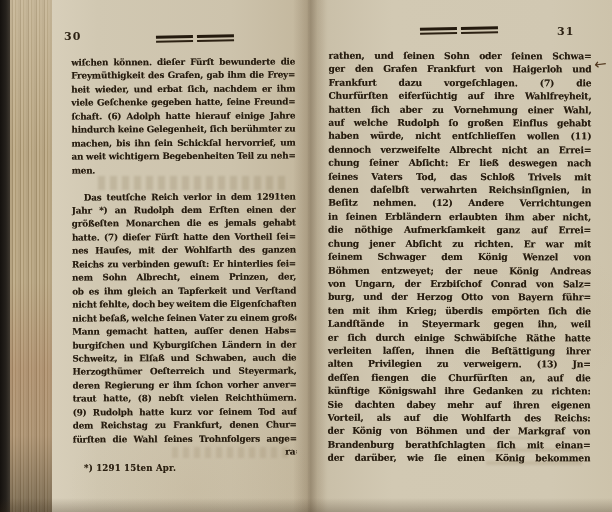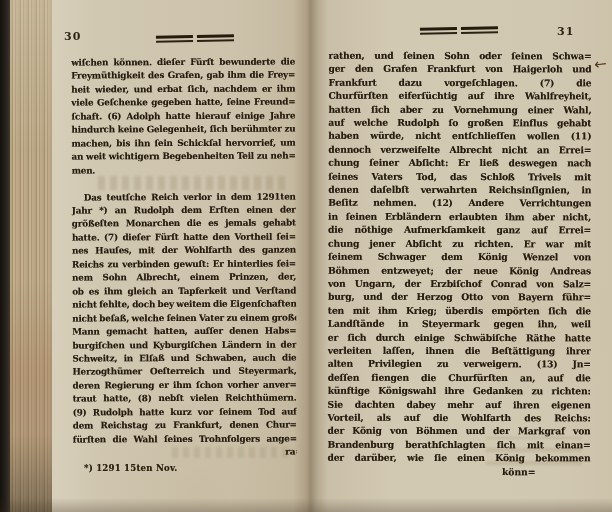--- a/index.html
+++ b/index.html
@@ -131,21 +131,21 @@
       <div class="ln">burgiſchen und Kyburgiſchen Ländern in der</div>
       <div class="ln">Schweitz, in Elſaß und Schwaben, auch die</div>
       <div class="ln">Herzogthümer Oeſterreich und Steyermark,</div>
       <div class="ln">deren Regierung er ihm ſchon vorher anver=</div>
       <div class="ln">traut hatte, (8) nebſt vielen Reichthümern.</div>
       <div class="ln">(9) Rudolph hatte kurz vor ſeinem Tod auf</div>
       <div class="ln">dem Reichstag zu Frankfurt, denen Chur=</div>
       <div class="ln">fürſten die Wahl ſeines Trohnfolgers ange=</div>
       <div class="catchword">ra=</div>
     </div>
-    <div class="footnote">*) 1291 15ten Nov.</div>
+    <div class="footnote">*) 1291 15ten Apr.</div>
   </div>
 
   <div class="page right">
     <div class="pagenum">31</div>
     <div class="ornament">
       <span class="rule-seg"></span>
       <span class="rule-seg"></span>
     </div>
     <div class="ghost g3"></div>
     <div class="textblock">
@@ -173,20 +173,19 @@
       <div class="ln">er ſich durch einige Schwäbiſche Räthe hatte</div>
       <div class="ln">verleiten laſſen, ihnen die Beſtättigung ihrer</div>
       <div class="ln">alten Privilegien zu verweigern. (13) Jn=</div>
       <div class="ln">deſſen fiengen die Churfürſten an, auf die</div>
       <div class="ln">künftige Königswahl ihre Gedanken zu richten:</div>
       <div class="ln">Sie dachten dabey mehr auf ihren eigenen</div>
       <div class="ln">Vorteil, als auf die Wohlfarth des Reichs:</div>
       <div class="ln">der König von Böhmen und der Markgraf von</div>
       <div class="ln">Brandenburg berathſchlagten ſich mit einan=</div>
       <div class="ln">der darüber, wie ſie einen König bekommen</div>
-      <div class="catchword">könn=</div>
     </div>
     <div class="margin-arrow">←</div>
   </div>
 
   <div class="gutter-shadow"></div>
   <div class="bottom-shadow"></div>
 </div>
 
 </body></html>

